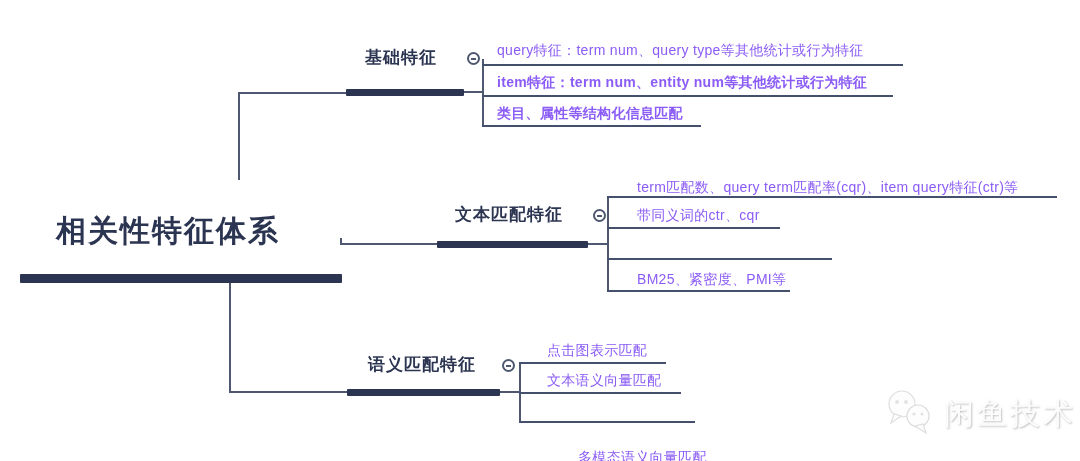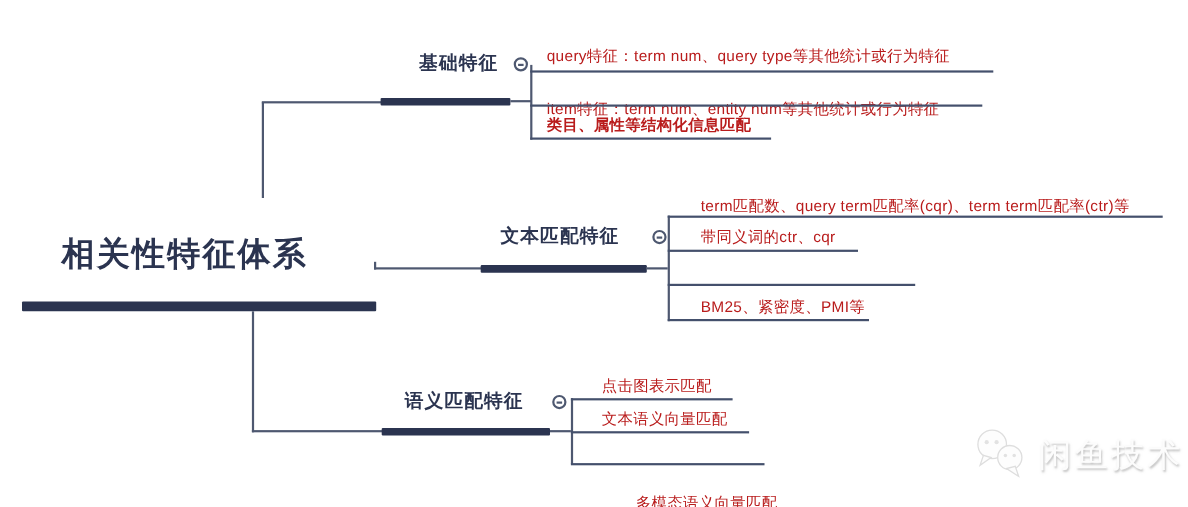--- a/index.html
+++ b/index.html
@@ -4,21 +4,21 @@
 <style>
   html,body{margin:0;padding:0;background:#fff;}
   .canvas{
     position:relative;width:1080px;height:461px;background:#ffffff;
     font-family:"Liberation Sans","DejaVu Sans",sans-serif;
     overflow:hidden;
   }
   .topic{position:absolute;color:#2b3450;white-space:nowrap;}
   .root-label{font-size:30px;font-weight:700;letter-spacing:2px;}
   .branch-label{font-size:17px;font-weight:700;letter-spacing:1px;}
-  .child-label{font-size:14px;font-weight:500;color:#b91c1c;letter-spacing:0.3px;}
+  .child-label{font-size:14px;font-weight:500;color:#8b5cf6;letter-spacing:0.3px;}
   .bar{position:absolute;height:8px;background:#2b3450;border-radius:1px;}
   .hline{position:absolute;height:2px;background:#4e5870;}
   .vline{position:absolute;width:2px;background:#4e5870;}
   .uline{position:absolute;height:2px;background:#44506c;}
   .toggle{
     position:absolute;width:13px;height:13px;border:2px solid #4e5870;
     border-radius:50%;background:#fff;box-sizing:border-box;z-index:3;
   }
   .toggle .minus{
     position:absolute;left:2px;right:2px;top:4px;height:2px;background:#4e5870;
@@ -39,46 +39,46 @@
 
   <div class="vline" style="left:238px;top:93px;height:87px;"></div>
   <div class="hline" style="left:238px;top:92px;width:110px;"></div>
 
   <div class="vline" style="left:340px;top:238px;height:7px;"></div>
   <div class="hline" style="left:340px;top:243px;width:98px;"></div>
 
   <div class="vline" style="left:229px;top:283px;height:110px;"></div>
   <div class="hline" style="left:229px;top:391px;width:120px;"></div>
 
-  <div class="topic branch-label" style="left:365px;top:46px;margin-left:16px;">基础特征</div>
+  <div class="topic branch-label" style="left:365px;top:46px;">基础特征</div>
   <div class="bar" style="left:346px;top:89px;width:118px;height:7px;"></div>
   <div class="hline" style="left:464px;top:91px;width:19px;"></div>
   <div class="toggle" style="left:467px;top:52px;">
     <span class="minus"></span>
   </div>
   <div class="vline" style="left:482px;top:59px;height:68px;"></div>
 
   <div class="topic child-label" style="left:497px;top:42px;">query特征：term num、query type等其他统计或行为特征</div>
   <div class="uline" style="left:482px;top:64px;width:421px;"></div>
 
-  <div class="topic child-label" style="left:497px;top:91px;">item特征：term num、entity num等其他统计或行为特征</div>
+  <div class="topic child-label" style="left:497px;top:74px;font-weight:bold;">item特征：term num、entity num等其他统计或行为特征</div>
   <div class="uline" style="left:482px;top:95px;width:411px;"></div>
 
   <div class="topic child-label" style="left:497px;top:105px;font-weight:bold;">类目、属性等结构化信息匹配</div>
   <div class="uline" style="left:482px;top:125px;width:219px;"></div>
 
   <div class="topic branch-label" style="left:455px;top:203px;">文本匹配特征</div>
   <div class="bar" style="left:437px;top:241px;width:151px;height:7px;"></div>
   <div class="hline" style="left:588px;top:243px;width:19px;"></div>
   <div class="toggle" style="left:593px;top:209px;">
     <span class="minus"></span>
   </div>
   <div class="vline" style="left:607px;top:196px;height:96px;"></div>
 
-  <div class="topic child-label" style="left:637px;top:179px;">term匹配数、query term匹配率(cqr)、term term匹配率(ctr)等</div>
+  <div class="topic child-label" style="left:637px;top:179px;">term匹配数、query term匹配率(cqr)、item query特征(ctr)等</div>
   <div class="uline" style="left:607px;top:196px;width:450px;"></div>
 
   <div class="topic child-label" style="left:637px;top:207px;">带同义词的ctr、cqr</div>
   <div class="uline" style="left:607px;top:227px;width:173px;"></div>
 
   <div class="uline" style="left:607px;top:258px;width:225px;"></div>
 
   <div class="topic child-label" style="left:637px;top:271px;text-align:right;">BM25、紧密度、PMI等</div>
   <div class="uline" style="left:607px;top:290px;width:183px;"></div>
 

